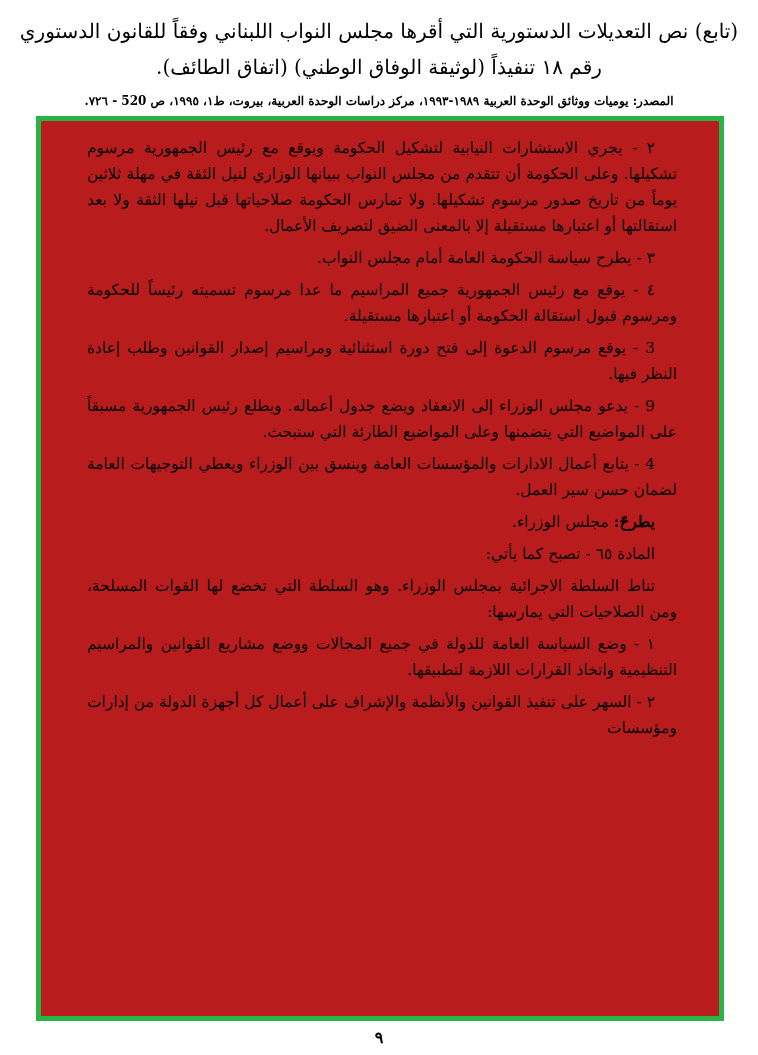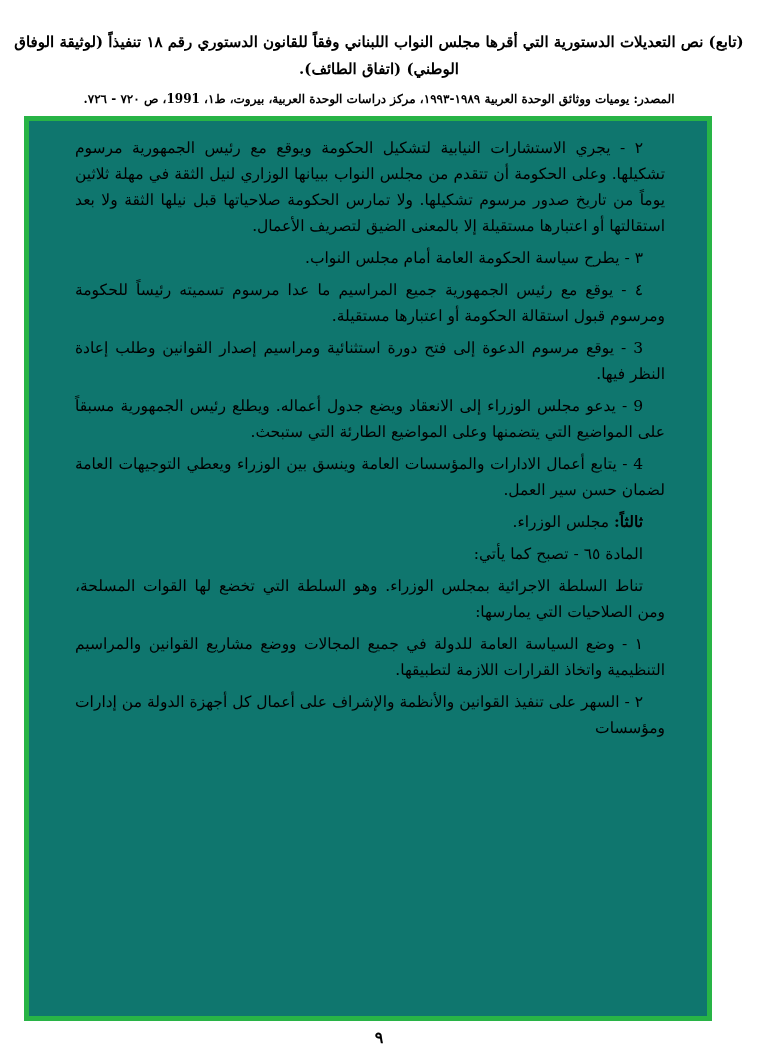--- a/index.html
+++ b/index.html
@@ -11,39 +11,38 @@
     color: #000000;
     font-family: "DejaVu Serif", serif;
     direction: rtl;
     overflow: hidden;
   }
   .doc-header {
     padding: 13px 6px 0 6px;
     text-align: center;
   }
   .doc-title {
-    font-weight: bold;
-    font-size: 15px;
+    font-weight: normal;
+    font-size: 20px;
     line-height: 1.8;
-    margin-top: 16px;
   }
   .doc-source {
     font-weight: bold;
     font-size: 12px;
     margin-top: 7px;
     line-height: 1.5;
   }
   .green-box {
     position: absolute;
-    left: 24px;
+    left: 36px;
     top: 116px;
     width: 688px;
     height: 905px;
     border: 5px solid #000000;
-    background: #0f766e;
+    background: #b91c1c;
     padding: 14px 42px 0 46px;
     overflow: hidden;
   }
   .para {
     font-size: 15.5px;
     line-height: 26px;
     text-align: justify;
     text-indent: 22px;
     margin-bottom: 6px;
   }
@@ -58,32 +57,32 @@
     font-size: 16px;
   }
 </style>
 </head>
 <body>
 
 <div class="page">
 
   <header class="doc-header">
     <div class="doc-title">(تابع) نص التعديلات الدستورية التي أقرها مجلس النواب اللبناني وفقاً للقانون الدستوري رقم ١٨ تنفيذاً (لوثيقة الوفاق الوطني) (اتفاق الطائف).</div>
-    <div class="doc-source">المصدر: يوميات ووثائق الوحدة العربية ١٩٨٩-١٩٩٣، مركز دراسات الوحدة العربية، بيروت، ط١، 1991، ص ٧٢٠ - ٧٢٦.</div>
+    <div class="doc-source">المصدر: يوميات ووثائق الوحدة العربية ١٩٨٩-١٩٩٣، مركز دراسات الوحدة العربية، بيروت، ط١، ١٩٩٥، ص 520 - ٧٢٦.</div>
   </header>
 
   <div class="green-box" style="border-color: rgb(40, 180, 70);">
     <div class="body-text">
         <p class="para">٢ - يجري الاستشارات النيابية لتشكيل الحكومة ويوقع مع رئيس الجمهورية مرسوم تشكيلها. وعلى الحكومة أن تتقدم من مجلس النواب ببيانها الوزاري لنيل الثقة في مهلة ثلاثين يوماً من تاريخ صدور مرسوم تشكيلها. ولا تمارس الحكومة صلاحياتها قبل نيلها الثقة ولا بعد استقالتها أو اعتبارها مستقيلة إلا بالمعنى الضيق لتصريف الأعمال.</p>
         <p class="para">٣ - يطرح سياسة الحكومة العامة أمام مجلس النواب.</p>
         <p class="para">٤ - يوقع مع رئيس الجمهورية جميع المراسيم ما عدا مرسوم تسميته رئيساً للحكومة ومرسوم قبول استقالة الحكومة أو اعتبارها مستقيلة.</p>
         <p class="para">3 - يوقع مرسوم الدعوة إلى فتح دورة استثنائية ومراسيم إصدار القوانين وطلب إعادة النظر فيها.</p>
         <p class="para">9 - يدعو مجلس الوزراء إلى الانعقاد ويضع جدول أعماله. ويطلع رئيس الجمهورية مسبقاً على المواضيع التي يتضمنها وعلى المواضيع الطارئة التي ستبحث.</p>
         <p class="para">4 - يتابع أعمال الادارات والمؤسسات العامة وينسق بين الوزراء ويعطي التوجيهات العامة لضمان حسن سير العمل.</p>
-        <p class="para"><b>ثالثاً:</b> مجلس الوزراء.</p>
+        <p class="para"><b>يطرحً:</b> مجلس الوزراء.</p>
         <p class="para">المادة ٦٥ - تصبح كما يأتي:</p>
         <p class="para">تناط السلطة الاجرائية بمجلس الوزراء. وهو السلطة التي تخضع لها القوات المسلحة، ومن الصلاحيات التي يمارسها:</p>
         <p class="para">١ - وضع السياسة العامة للدولة في جميع المجالات ووضع مشاريع القوانين والمراسيم التنظيمية واتخاذ القرارات اللازمة لتطبيقها.</p>
         <p class="para">٢ - السهر على تنفيذ القوانين والأنظمة والإشراف على أعمال كل أجهزة الدولة من إدارات ومؤسسات</p>
       </div>
   </div>
 
   <div class="page-number">٩</div>
 
 </div>

